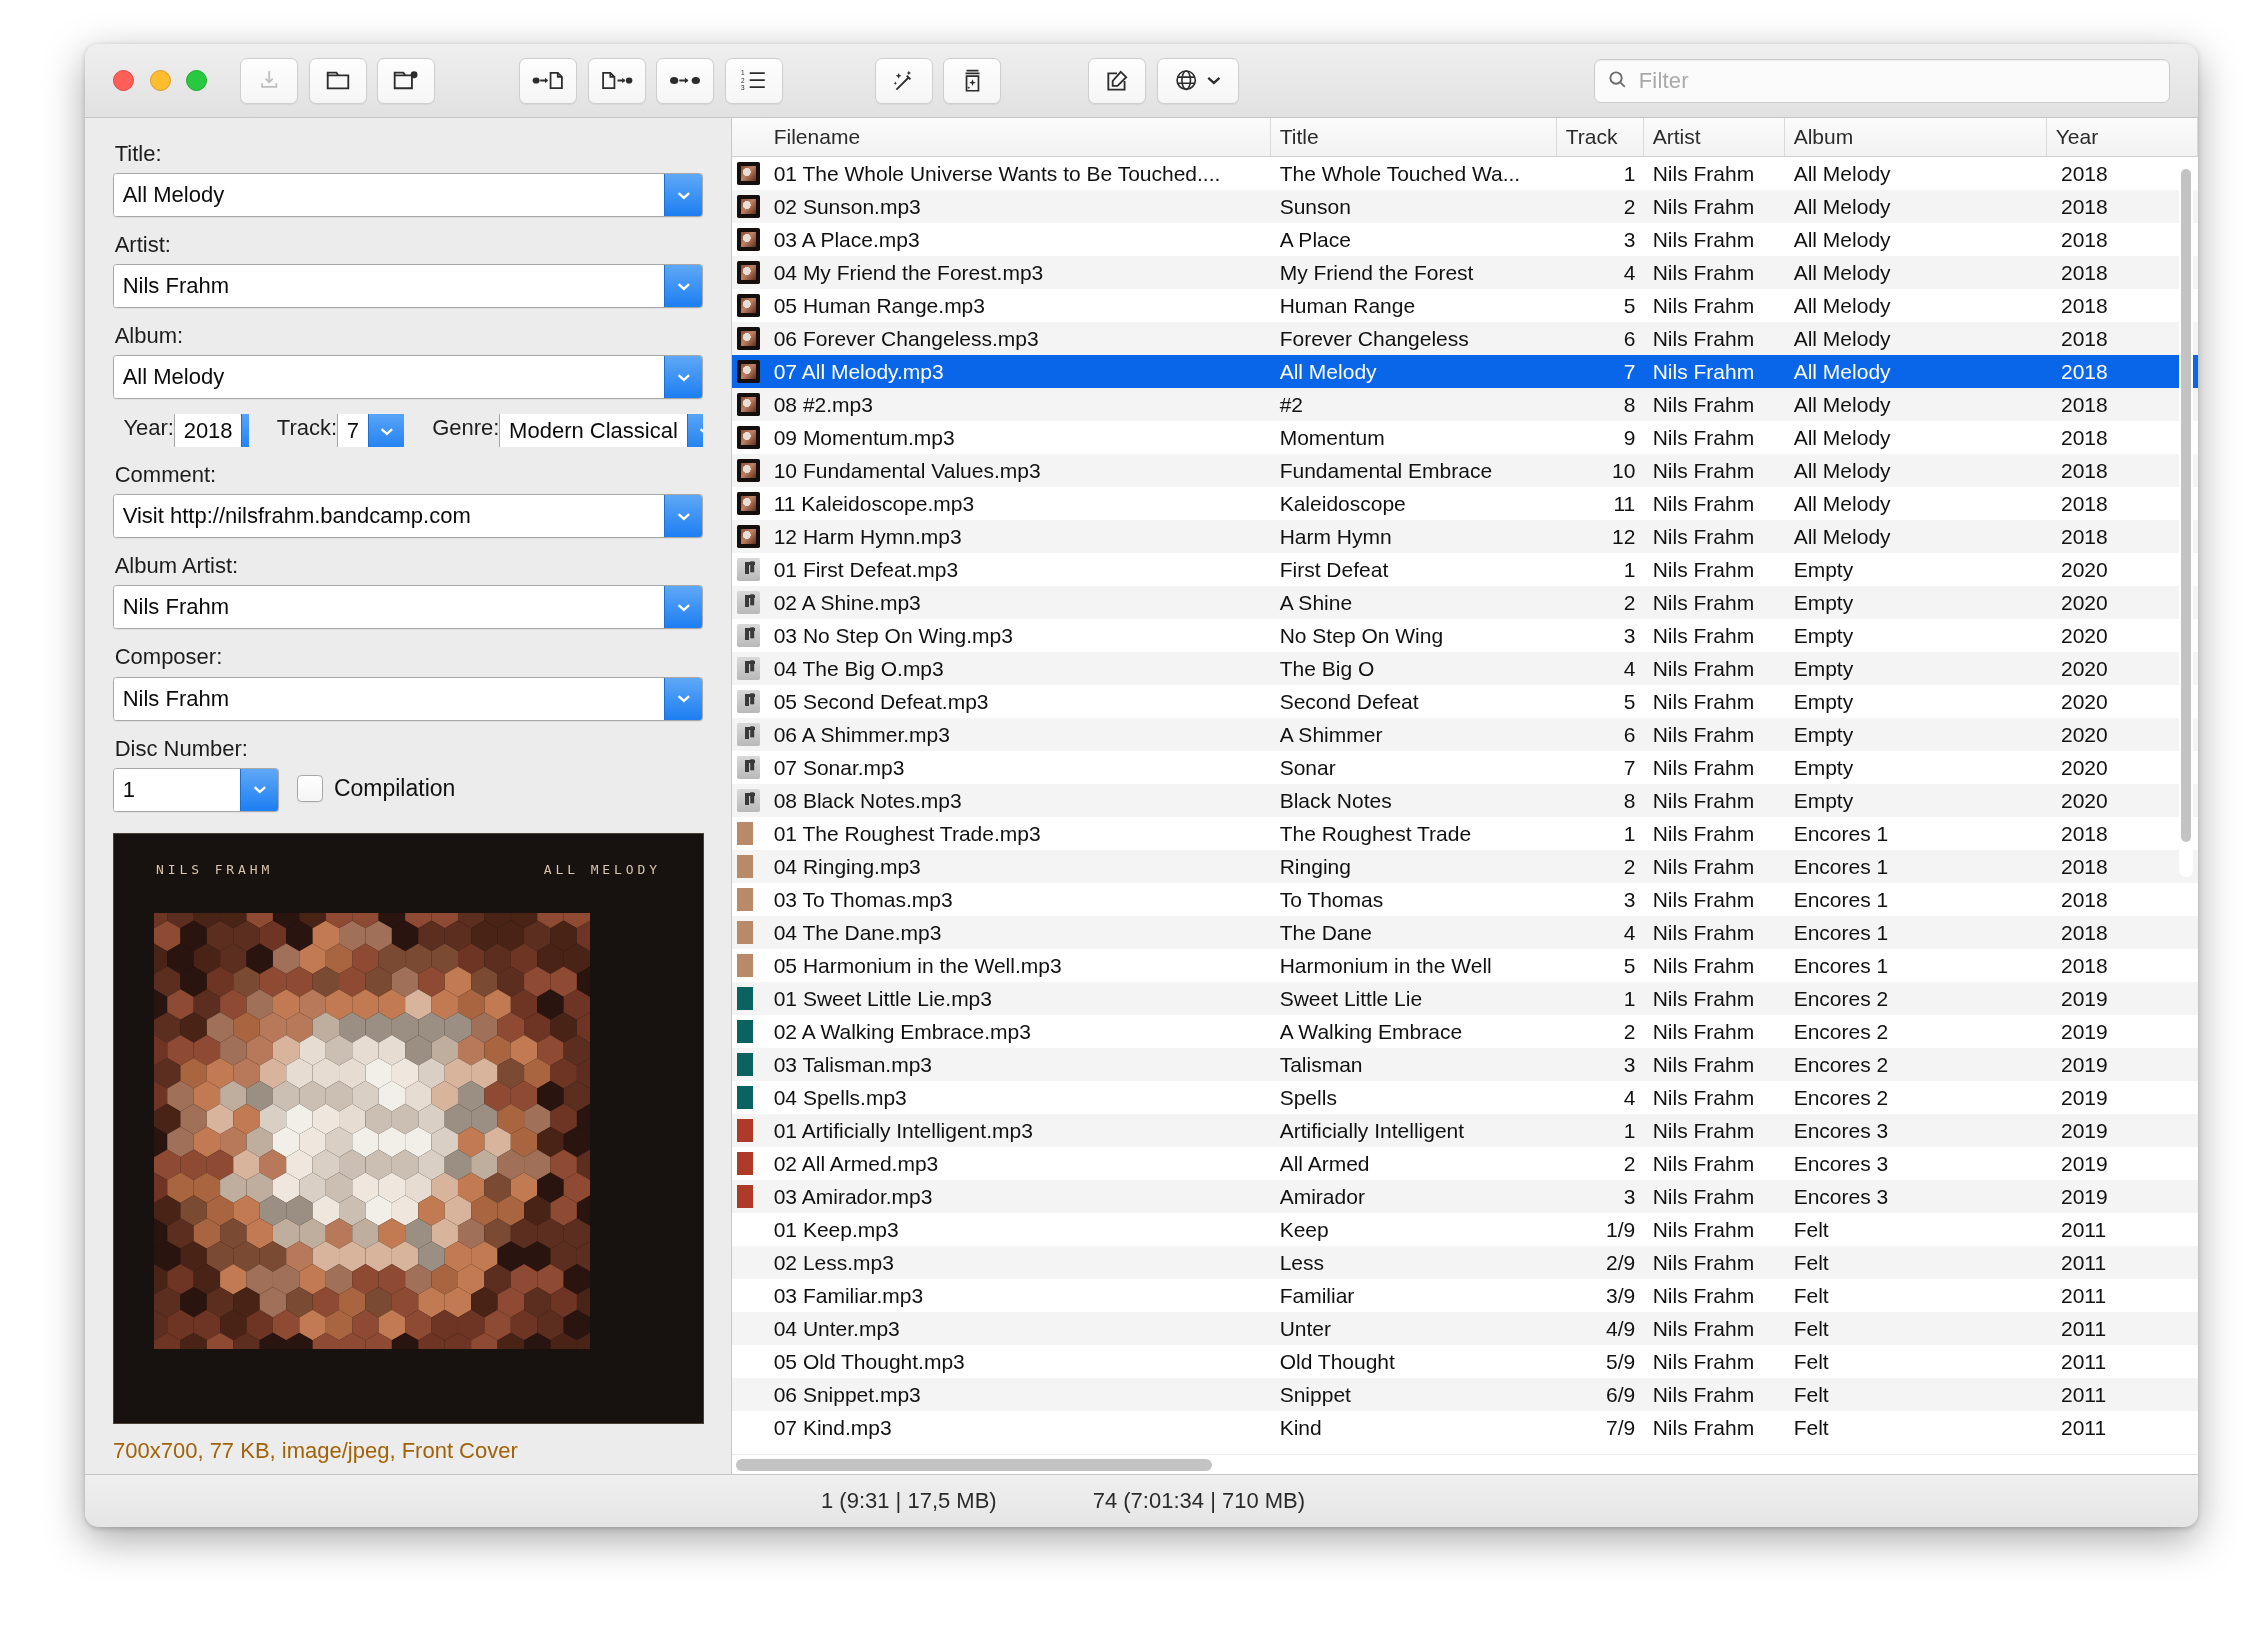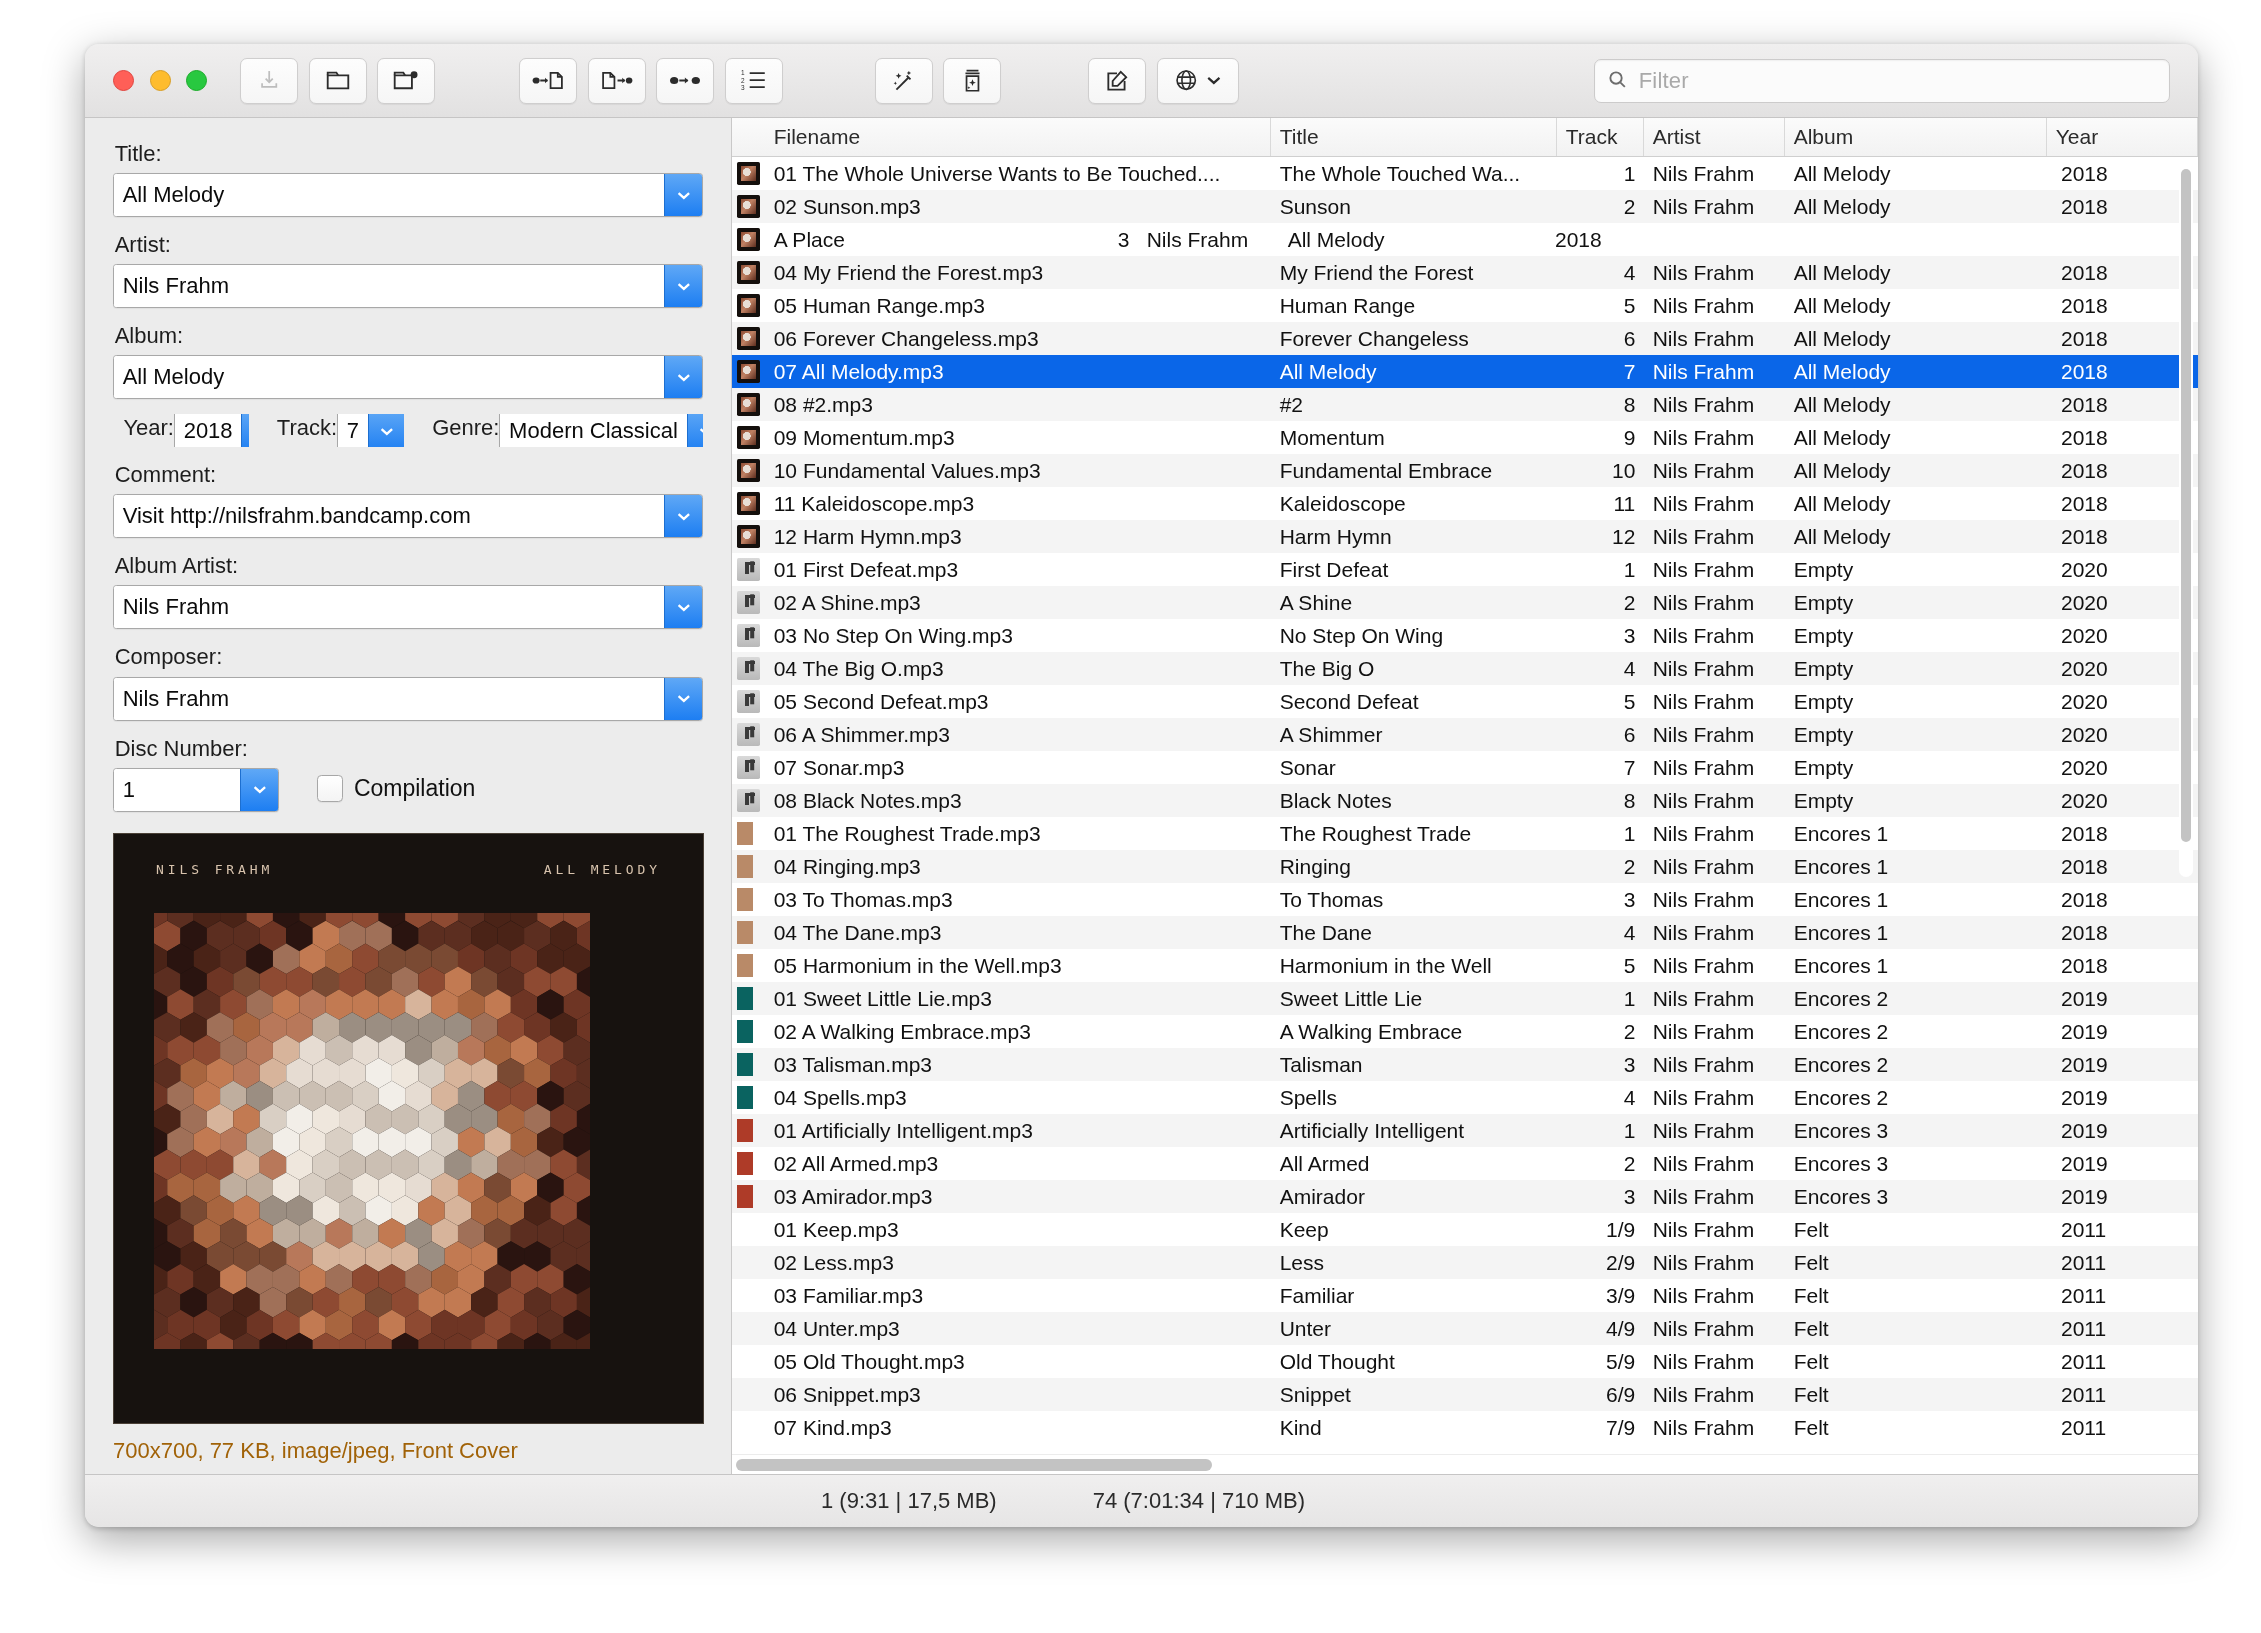--- a/index.html
+++ b/index.html
@@ -85,21 +85,21 @@
     border-left:0.9px solid #1d6fd0;
   }
   .combo .arrow svg{display:block;}
 
   .row3{display:flex;gap:17.4px;margin-bottom:15px;}
   .row3 .cell.year{width:136px;flex:0 0 136px;}
   .row3 .cell.track{width:138px;flex:0 0 138px;}
   .row3 .cell.genre{flex:1;}
   .row3 .field{margin-bottom:0;}
 
-  .discrow{display:flex;align-items:flex-end;gap:38px;margin-bottom:15.7px;}
+  .discrow{display:flex;align-items:flex-end;gap:18px;margin-bottom:15.7px;}
   .disc-col{width:166px;flex:0 0 166px;}
   .disc-col .field{margin-bottom:0;}
   .compil{display:flex;align-items:center;gap:10.5px;padding-bottom:9.6px;}
   .checkbox{
     width:24.4px;height:24.4px;border:0.9px solid #a7a7a7;border-radius:4.4px;
     background:linear-gradient(#ffffff,#f4f4f4);
     box-shadow:0 0.9px 0.9px rgba(0,0,0,.05);
   }
   .compil .lbl{font-size:23px;color:#111;}
 
@@ -885,20 +885,21 @@
               <div class="cell c-title">Sunson</div>
               <div class="cell c-track">2</div>
               <div class="cell c-artist">Nils Frahm</div>
               <div class="cell c-album">All Melody</div>
               <div class="cell c-year">2018</div>
             </div>
             <div class="trow">
               <div class="cell c-art">
                 <div class="thumb allmelody"></div>
               </div>
+              <div class="cell c-file">03 A Place.mp3</div>
               <div class="cell c-title">A Place</div>
               <div class="cell c-track">3</div>
               <div class="cell c-artist">Nils Frahm</div>
               <div class="cell c-album">All Melody</div>
               <div class="cell c-year">2018</div>
             </div>
             <div class="trow alt">
               <div class="cell c-art">
                 <div class="thumb allmelody"></div>
               </div>

